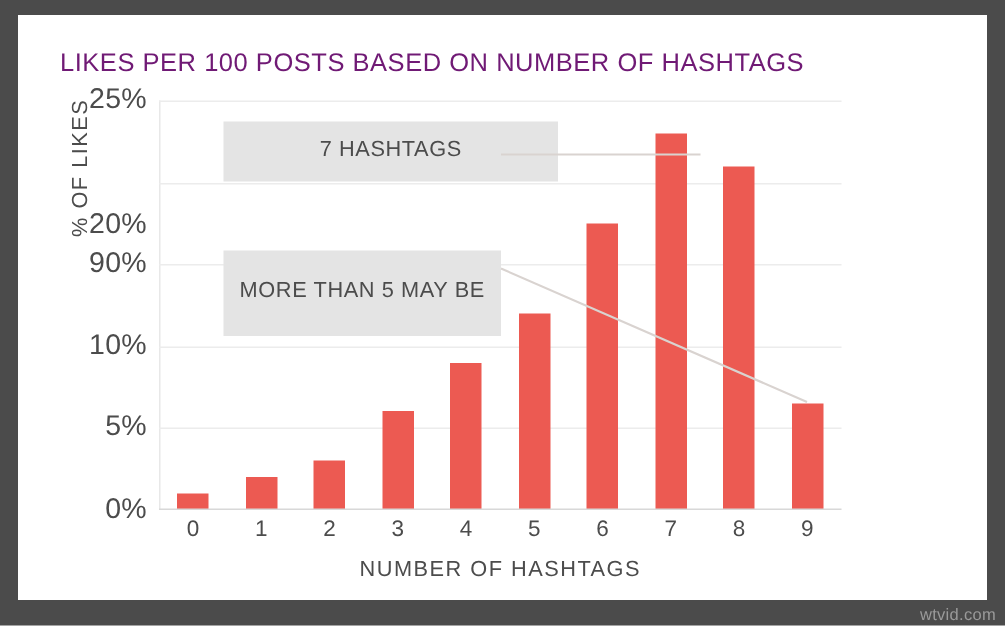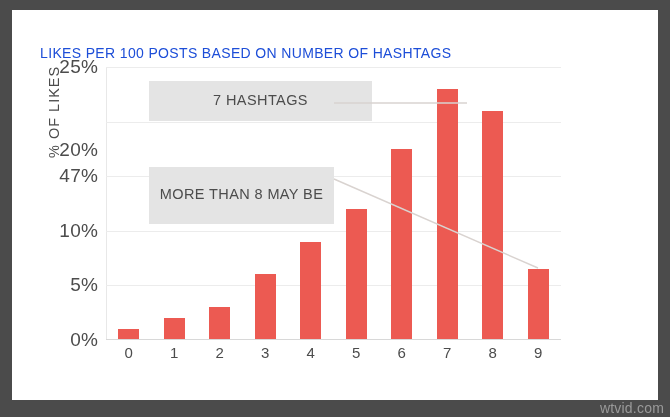--- a/index.html
+++ b/index.html
@@ -19,44 +19,44 @@
     position: relative;
     width: 670px;
     height: 417px;
     background: #4b4b4b;
     box-sizing: border-box;
   }
   #watermark {
     position: absolute;
     right: 6px;
     bottom: 1px;
-    font-size: 14px;
+    font-size: 11px;
     color: #9a9a9a;
     letter-spacing: 0.2px;
     font-family: "Liberation Sans", sans-serif;
   }
 
   
   #card {
     position: absolute;
     left: 12px;
     top: 10px;
     width: 646px;
     height: 390px;
     background: #ffffff;
     overflow: hidden;
   }
 
   
   #chart-title {
     position: absolute;
     left: 28px;
-    top: 35px;
-    font-size: 14px;
-    color: #1d4ed8;
+    top: 22px;
+    font-size: 17px;
+    color: #701a75;
     letter-spacing: 0.35px;
     white-space: nowrap;
     font-family: "Liberation Sans", sans-serif;
   }
 
   
   
   #plot {
     position: absolute;
     left: 94px;
@@ -208,21 +208,21 @@
 
   <div id="card">
 
     <div id="chart-title">LIKES PER 100 POSTS BASED ON NUMBER OF HASHTAGS</div>
 
     <div id="ylabel">% OF LIKES</div>
     <div id="ytick-wrap">
         <div class="ytick" style="top: 273px;">0%</div>
         <div class="ytick" style="top: 218.4px;">5%</div>
         <div class="ytick" style="top: 163.8px;">10%</div>
-        <div class="ytick" style="top: 109.2px;">47%</div>
+        <div class="ytick" style="top: 109.2px;">90%</div>
         <div class="ytick" style="top: 54.6px; margin-top: 28px;">20%</div>
         <div class="ytick" style="top: 0px;">25%</div>
       </div>
 
     <div id="plot">
       <div id="axis-line-y"></div>
       <div id="gridlines">
           <div class="gridline" style="top: 218.4px;"></div>
           <div class="gridline" style="top: 163.8px;"></div>
           <div class="gridline" style="top: 109.2px;"></div>
@@ -249,26 +249,27 @@
         <div class="xtick" style="left: 48.25px;">1</div>
         <div class="xtick" style="left: 93.75px;">2</div>
         <div class="xtick" style="left: 139.25px;">3</div>
         <div class="xtick" style="left: 184.75px;">4</div>
         <div class="xtick" style="left: 230.25px;">5</div>
         <div class="xtick" style="left: 275.75px;">6</div>
         <div class="xtick" style="left: 321.25px;">7</div>
         <div class="xtick" style="left: 366.75px;">8</div>
         <div class="xtick" style="left: 412.25px;">9</div>
       </div>
+    <div id="xlabel">NUMBER OF HASHTAGS</div>
 
     <div class="annotation" id="annotation-0">
         <span class="ann-line">7 HASHTAGS</span>
       </div>
     <div class="annotation" id="annotation-1">
-        <span class="ann-line">MORE THAN 8 MAY BE</span>
+        <span class="ann-line">MORE THAN 5 MAY BE</span>
       </div>
 
     <svg id="leaders" viewBox="0 0 646 390">
       <line x1="322" y1="93" x2="455" y2="93" stroke="#d9d3d0" stroke-width="1.4"></line>
       <line x1="322" y1="169" x2="526" y2="258" stroke="#d9d3d0" stroke-width="1.4"></line>
     </svg>
 
   </div>
 
   <div id="watermark">wtvid.com</div>

